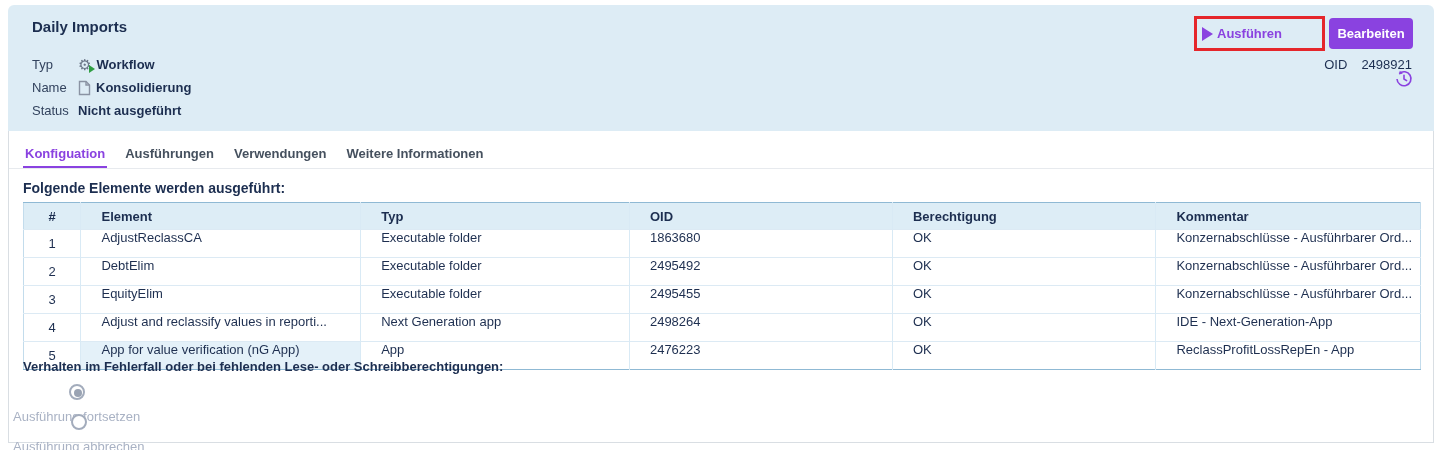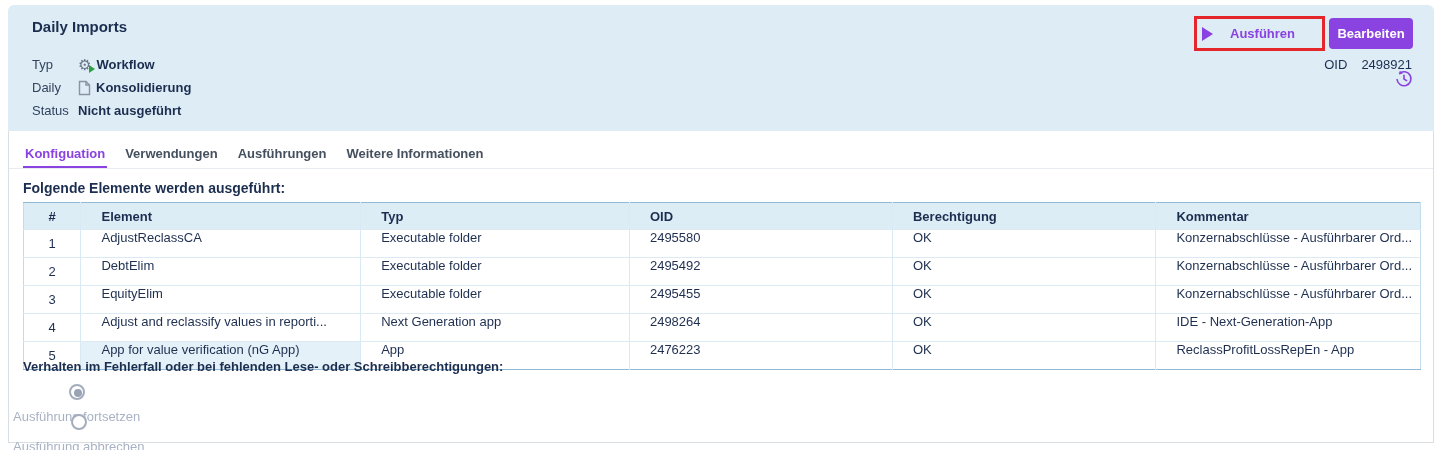--- a/index.html
+++ b/index.html
@@ -23,21 +23,21 @@
   .meta{position:absolute;left:24px;top:48px;font-size:13px;color:var(--dark);}
   .meta-row{display:flex;align-items:center;height:23px;}
   .meta-label{width:46px;color:#33435e;}
   .meta-value{font-weight:bold;display:flex;align-items:center;gap:5px;}
   .gear-glyph{font-size:15px;color:#6b7688;font-weight:normal;position:relative;line-height:1;}
   .gear-glyph .green-arrow{position:absolute;right:-4px;bottom:-1px;width:0;height:0;border-left:6px solid #2f9e44;border-top:4px solid transparent;border-bottom:4px solid transparent;}
   .doc-icon svg{display:block;}
 
   .actions{position:absolute;right:0;top:0;width:1442px;height:126px;pointer-events:none;}
   .run-annotation{position:absolute;left:1202px;top:11px;width:131px;height:35px;border:3px solid var(--annotation-red);}
-  .run-button{position:absolute;left:1210px;top:15px;height:27px;display:flex;align-items:center;gap:17px;color:var(--accent);font-size:13px;font-weight:bold;cursor:pointer;pointer-events:auto;background:transparent;border:none;font-family:inherit;}
+  .run-button{position:absolute;left:1210px;top:15px;height:27px;display:flex;align-items:center;gap:4px;color:var(--accent);font-size:13px;font-weight:bold;cursor:pointer;pointer-events:auto;background:transparent;border:none;font-family:inherit;}
   .play-icon{width:0;height:0;border-left:11px solid var(--accent);border-top:7px solid transparent;border-bottom:7px solid transparent;}
   .edit-button{position:absolute;left:1337px;top:13px;width:84px;height:31px;background:var(--accent);color:#fff;font-size:13px;font-weight:bold;border:none;border-radius:4px;cursor:pointer;pointer-events:auto;font-family:inherit;}
   .oid-row{position:absolute;right:22px;top:52px;font-size:13px;color:var(--dark);display:flex;gap:14px;}
   .history-icon{position:absolute;right:21px;top:65px;cursor:pointer;pointer-events:auto;}
 
   
   .content-panel{position:absolute;left:8px;top:131px;width:1426px;height:312px;background:#fff;border-left:1px solid #d9dee3;border-right:1px solid #d9dee3;border-bottom:1px solid #d9dee3;}
   .collapse-tab{position:absolute;left:1400px;top:131px;width:27px;height:22px;background:var(--header-bg);border-radius:0 0 6px 6px;display:flex;align-items:center;justify-content:center;cursor:pointer;}
 
   .tab-strip{position:absolute;left:0;top:9px;width:1424px;height:29px;border-bottom:1px solid #e7eaee;display:flex;gap:16px;padding-left:14px;}
@@ -73,21 +73,21 @@
 
     <div class="meta">
       <div class="meta-row">
         <span class="meta-label">Typ</span>
         <span class="meta-value">
           <span class="gear-glyph">⚙<span class="green-arrow"></span></span>
           <span>Workflow</span>
         </span>
       </div>
       <div class="meta-row">
-        <span class="meta-label">Daily</span>
+        <span class="meta-label">Name</span>
         <span class="meta-value">
           <span class="doc-icon">
             <svg width="13" height="16" viewBox="0 0 13 16">
                 <path d="M1.5 1.5 h6.5 l3.5 3.5 v9.5 h-10 z" fill="none" stroke="#8a93a3" stroke-width="1.4"></path>
                 <path d="M8 1.5 v3.5 h3.5" fill="none" stroke="#8a93a3" stroke-width="1.4"></path>
               </svg>
           </span>
           <span>Konsolidierung</span>
         </span>
       </div>
@@ -122,22 +122,22 @@
     <svg width="12" height="12" viewBox="0 0 12 12">
       <polyline points="2,6 6,2.5 10,6" fill="none" stroke="#5d7globe7a0" stroke-width="1.6"></polyline>
       <polyline points="2,6 6,2.5 10,6" fill="none" stroke="#5d7ea0" stroke-width="1.6"></polyline>
       <polyline points="2,10 6,6.5 10,10" fill="none" stroke="#5d7ea0" stroke-width="1.6"></polyline>
     </svg>
   </div>
 
   <div class="content-panel">
     <div class="tab-strip">
       <div class="tab active">Konfiguation</div>
+      <div class="tab">Ausführungen</div>
       <div class="tab">Verwendungen</div>
-      <div class="tab">Ausführungen</div>
       <div class="tab">Weitere Informationen</div>
     </div>
 
     <div class="intro-text">Folgende Elemente werden ausgeführt:</div>
 
     <table class="element-table">
       <thead>
         <tr>
             <th>#</th>
             <th>Element</th>
@@ -145,21 +145,21 @@
             <th>OID</th>
             <th>Berechtigung</th>
             <th>Kommentar</th>
           </tr>
       </thead>
       <tbody>
           <tr>
             <td class="col-num">1</td>
             <td>AdjustReclassCA</td>
             <td>Executable folder</td>
-            <td>2495580</td>
+            <td>1863680</td>
             <td>OK</td>
             <td>Konzernabschlüsse - Ausführbarer Ord...</td>
           </tr>
           <tr>
             <td class="col-num">2</td>
             <td>DebtElim</td>
             <td>Executable folder</td>
             <td>2495492</td>
             <td>OK</td>
             <td>Konzernabschlüsse - Ausführbarer Ord...</td>

